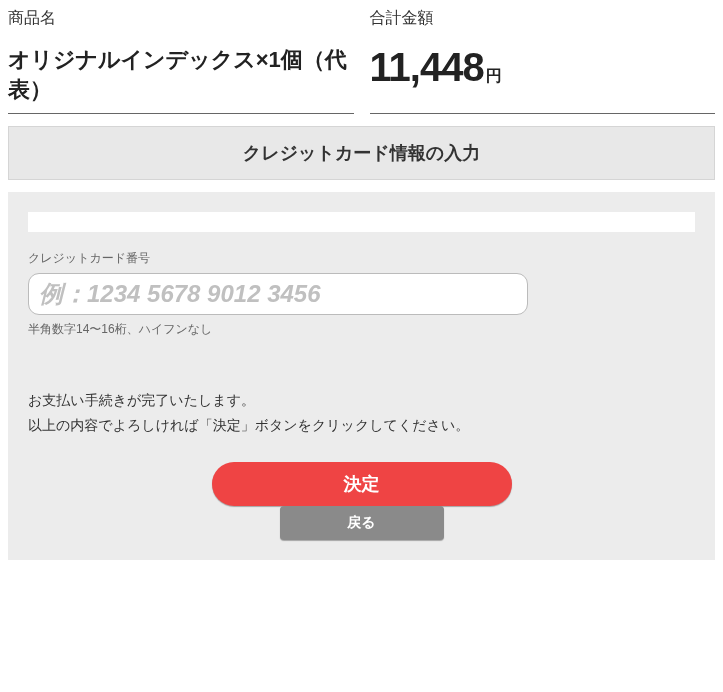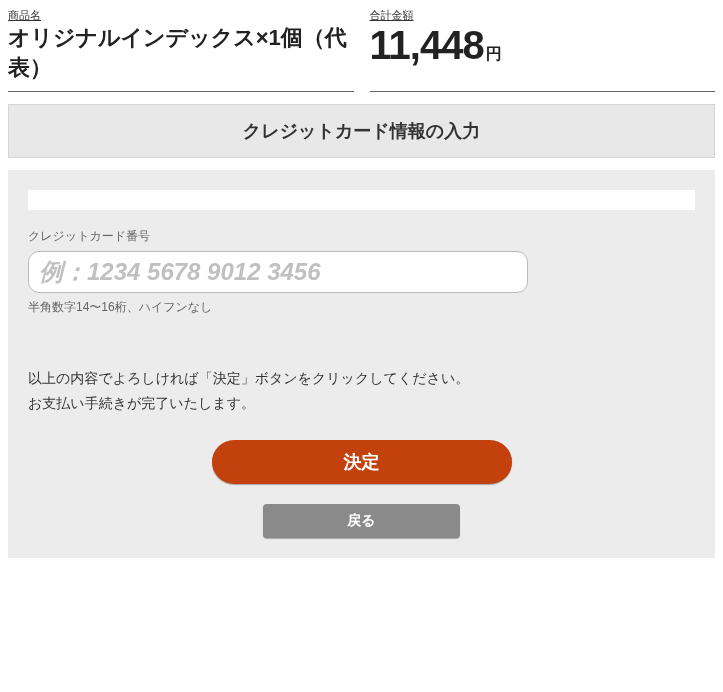--- a/index.html
+++ b/index.html
@@ -18,23 +18,23 @@
       display: flex;
       gap: 16px;
       margin-bottom: 12px;
     }
     .summary-col {
       flex: 1;
       border-bottom: 1px solid #666;
       padding-bottom: 8px;
     }
     .summary-label {
-      font-size: 11px;
-      color: #333;
-      text-decoration: underline;
+      font-size: 16px;
+      color: #333;
+      margin-bottom: 16px;
     }
     .product-name {
       font-size: 22px;
       font-weight: bold;
       color: #222;
     }
     .price-container {
     }
     .price-value {
       font-size: 40px;
@@ -129,35 +129,34 @@
       margin-top: 50px;
       margin-bottom: 24px;
     }
     .buttons {
       text-align: center;
     }
     .btn-submit {
       display: inline-block;
       width: 300px;
       padding: 10px 0;
-      background: #c2410c;
+      background: #ef4444;
       color: #fff;
       font-size: 18px;
       font-weight: bold;
       border: none;
       border-radius: 22px;
       cursor: pointer;
       box-shadow: 0 1px 1px rgba(0,0,0,0.3);
       font-family: inherit;
     }
     .btn-back {
       display: inline-block;
-      width: 197px;
+      width: 164px;
       padding: 8px 0;
-      margin-top: 20px;
       background: #8a8a8a;
       color: #fff;
       font-size: 14px;
       font-weight: bold;
       border: none;
       border-radius: 4px;
       cursor: pointer;
       box-shadow: 0 1px 1px rgba(0,0,0,0.3);
       font-family: inherit;
     }
@@ -184,22 +183,22 @@
   <div class="white-bar"></div>
 
   <div>
     <div class="field-label">クレジットカード番号</div>
     <input type="text" class="cc-input" placeholder="例：1234 5678 9012 3456" style="">
     <div class="field-hint">半角数字14〜16桁、ハイフンなし</div>
   </div>
 
 
   <div class="confirm-text">
+    <div>お支払い手続きが完了いたします。</div>
     <div>以上の内容でよろしければ「決定」ボタンをクリックしてください。</div>
-    <div>お支払い手続きが完了いたします。</div>
   </div>
 
   <div class="buttons">
     <button class="btn-submit">決定</button>
     <br>
     <button class="btn-back">戻る</button>
   </div>
 </div>
 
 </body></html>

